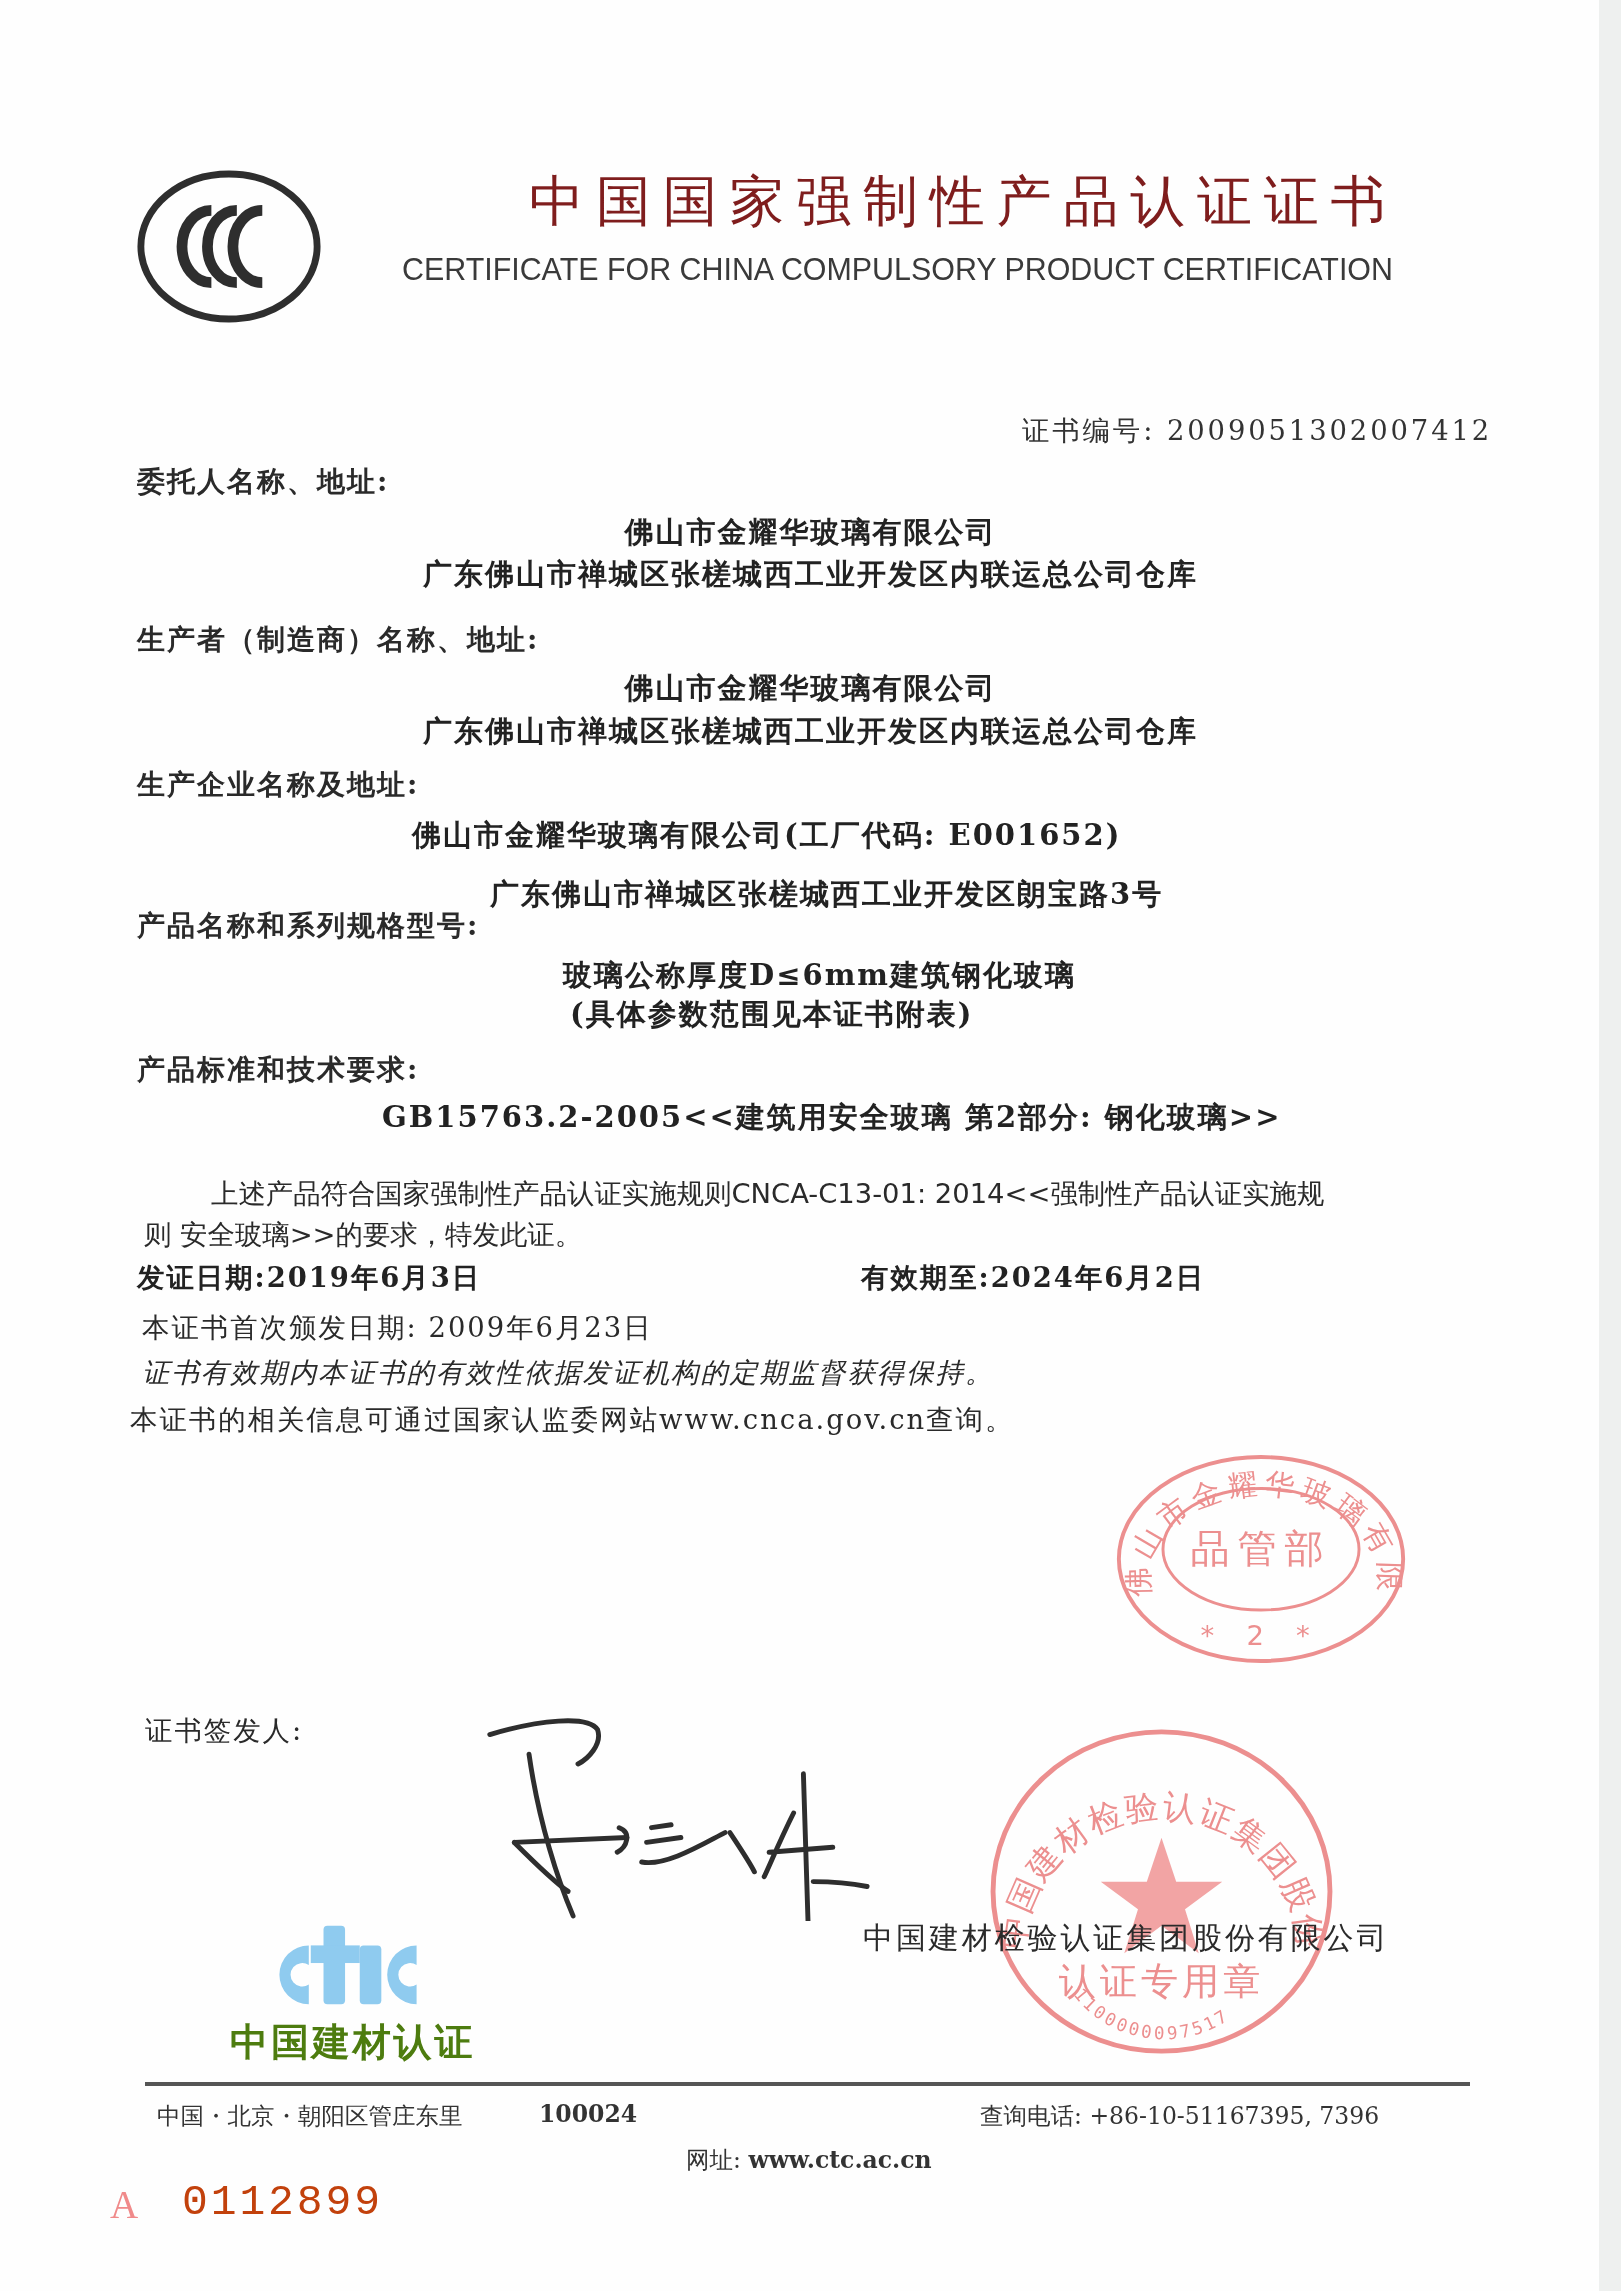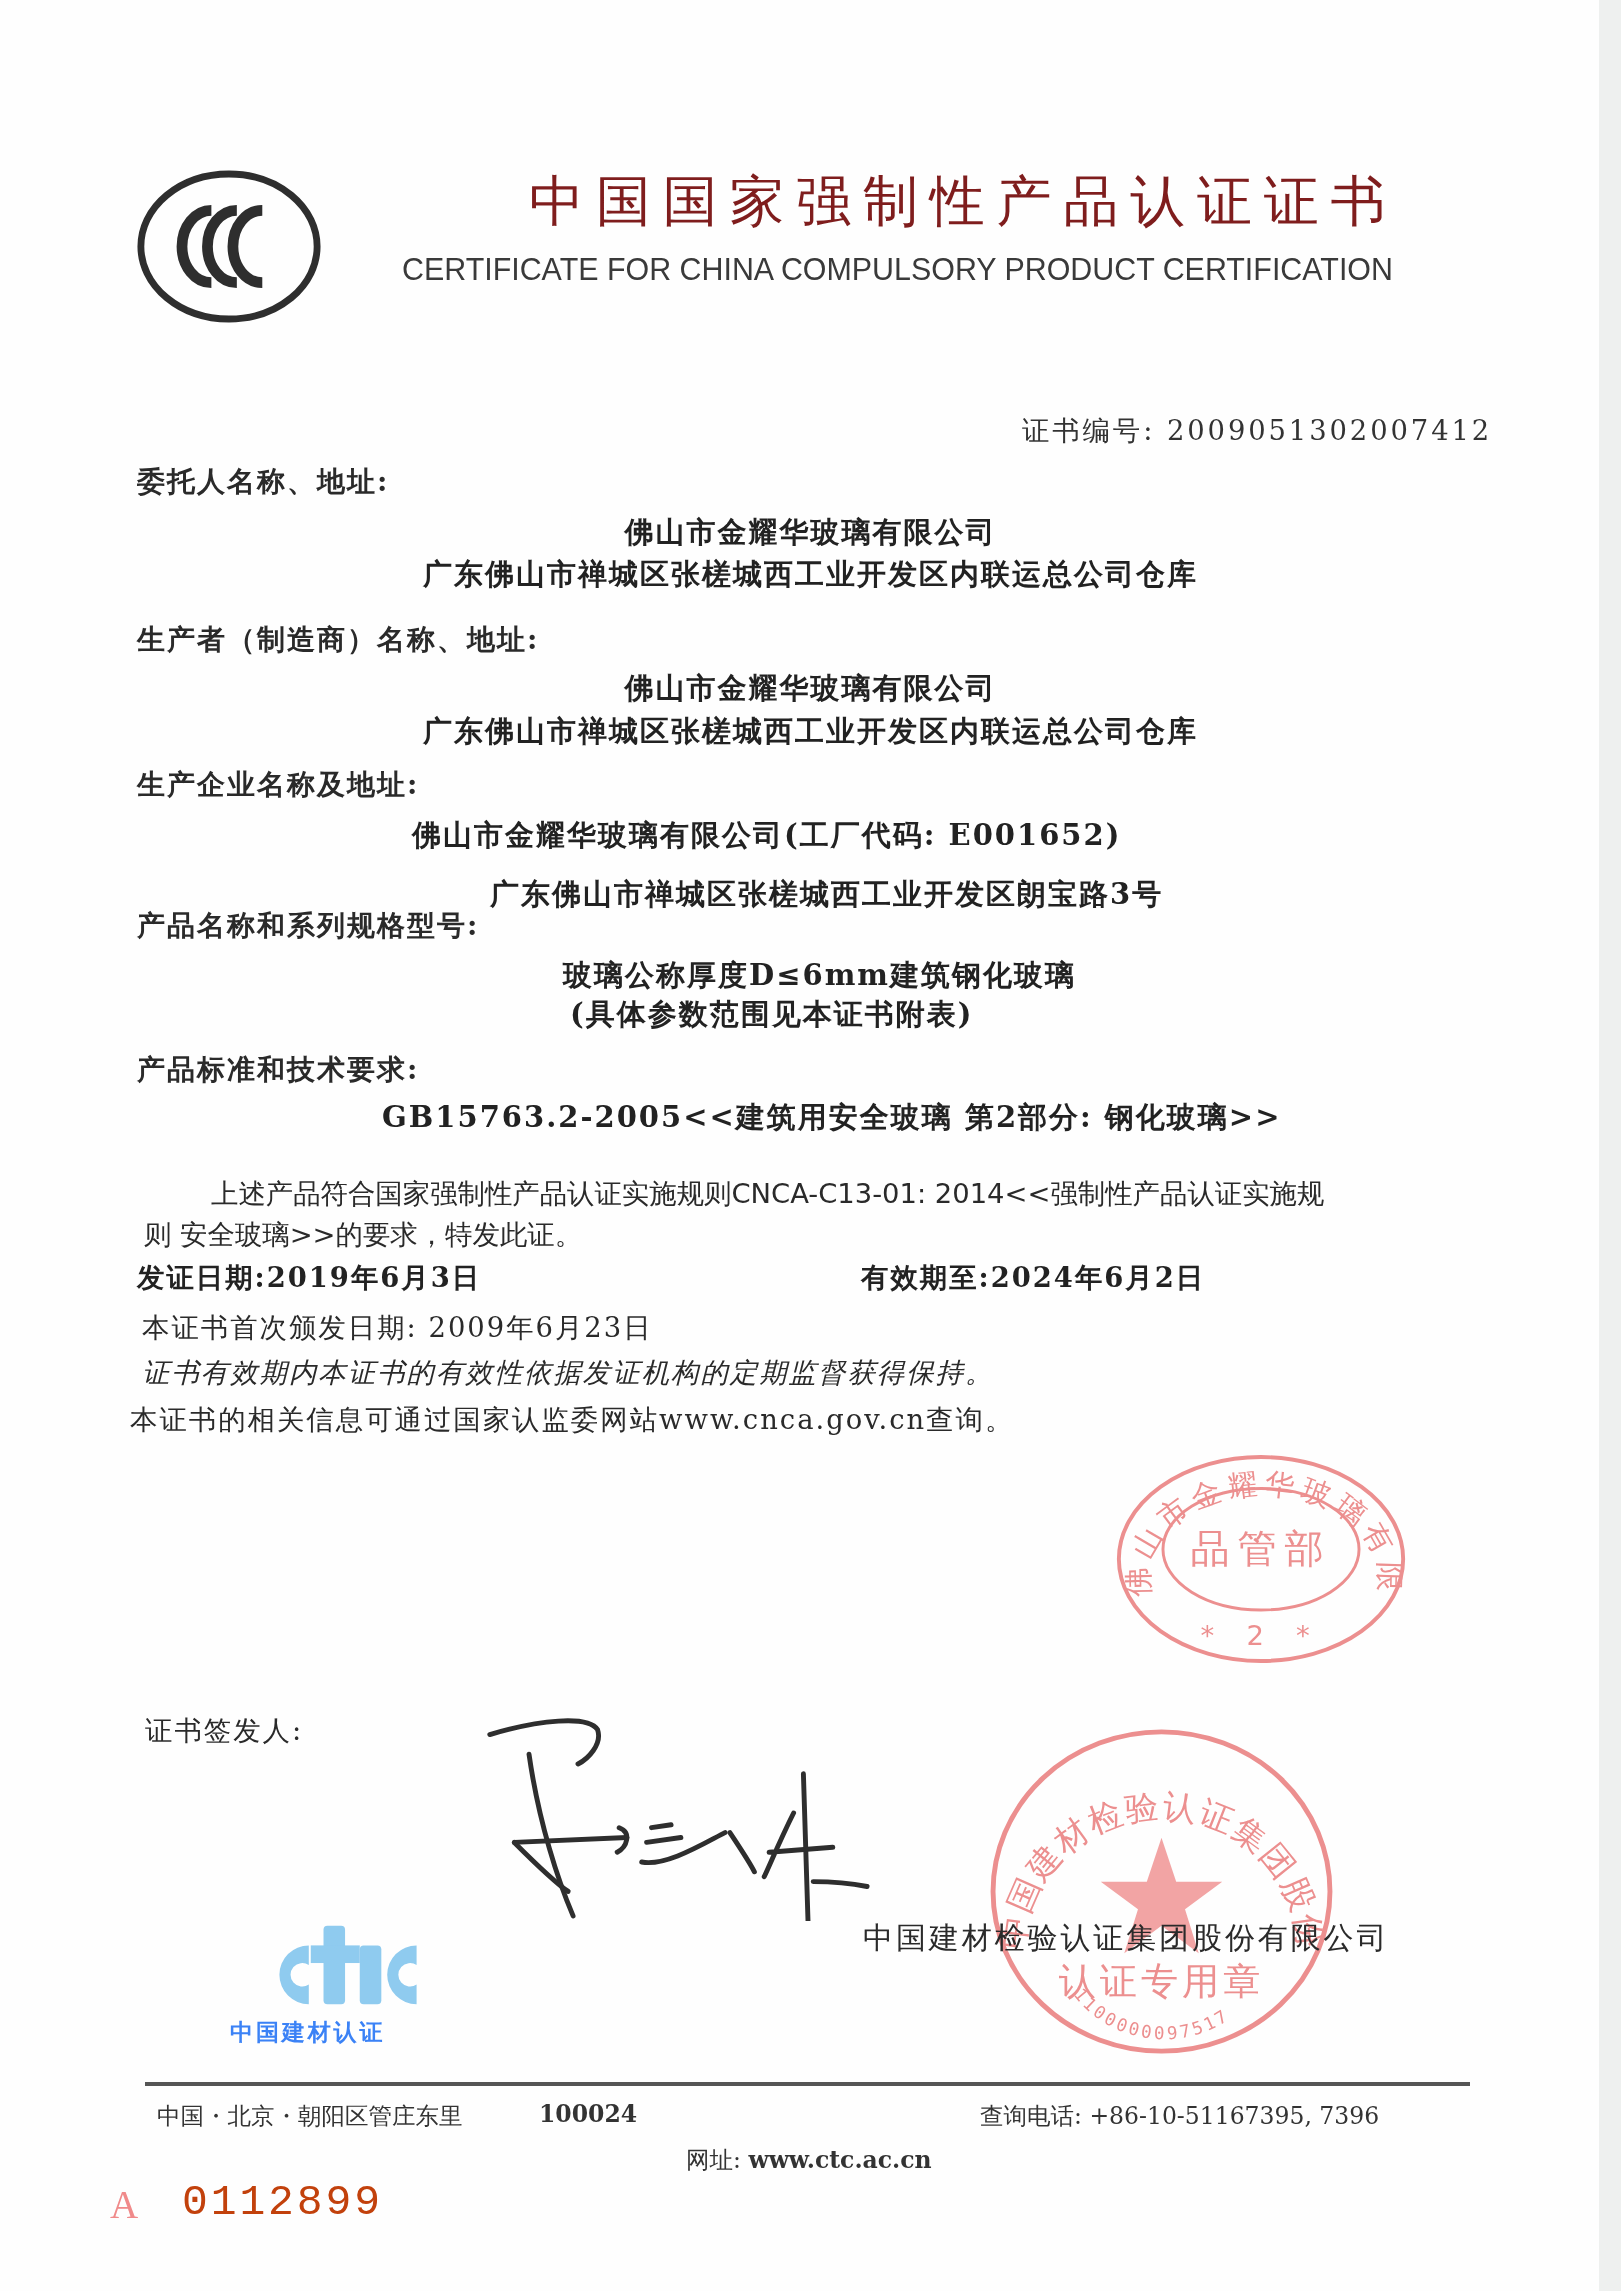--- a/index.html
+++ b/index.html
@@ -26,21 +26,21 @@
   .para { font-family: "DejaVu Sans", sans-serif; font-size: 27.4px; color: #2a2a2a; }
   .small { font-size: 27.4px; color: #2a2a2a; letter-spacing: 2px; }
 
   
   .stamp-oval { left: 1112px; top: 1449px; width: 299px; height: 221px; }
   .stamp-round { left: 985px; top: 1725px; width: 353px; height: 333px; }
 
   .signature { left: 480px; top: 1705px; width: 392px; height: 216px; }
 
   .ctc-logo { left: 250px; top: 1916px; width: 196px; height: 98px; }
-  .ctc-cn { left: 230px; top: 2017px; font-family: "DejaVu Sans", sans-serif; font-weight: bold; font-size: 23px; color: #3b82f6; letter-spacing: 2.9px; }
+  .ctc-cn { left: 230px; top: 2017px; font-family: "DejaVu Sans", sans-serif; font-weight: bold; font-size: 38px; color: #4d7c0f; letter-spacing: 2.9px; }
 
   .issuer-org { left: 863px; top: 1918px; font-size: 30px; letter-spacing: 2.9px; color: #2a2a2a; }
 
   .rule { left: 145px; top: 2082px; width: 1325px; height: 3.9px; background: #555; }
   .footer { top: 2100px; font-size: 23.5px; color: #333; }
 
   .serial-prefix { left: 110px; top: 2182px; font-family: "Liberation Serif", serif; font-size: 39px; color: #f08a8a; }
   .serial-no { left: 182px; top: 2178px; font-family: "Liberation Mono", monospace; font-size: 43px; color: #c2410c; letter-spacing: 2.9px; }
 </style>
 </head>

